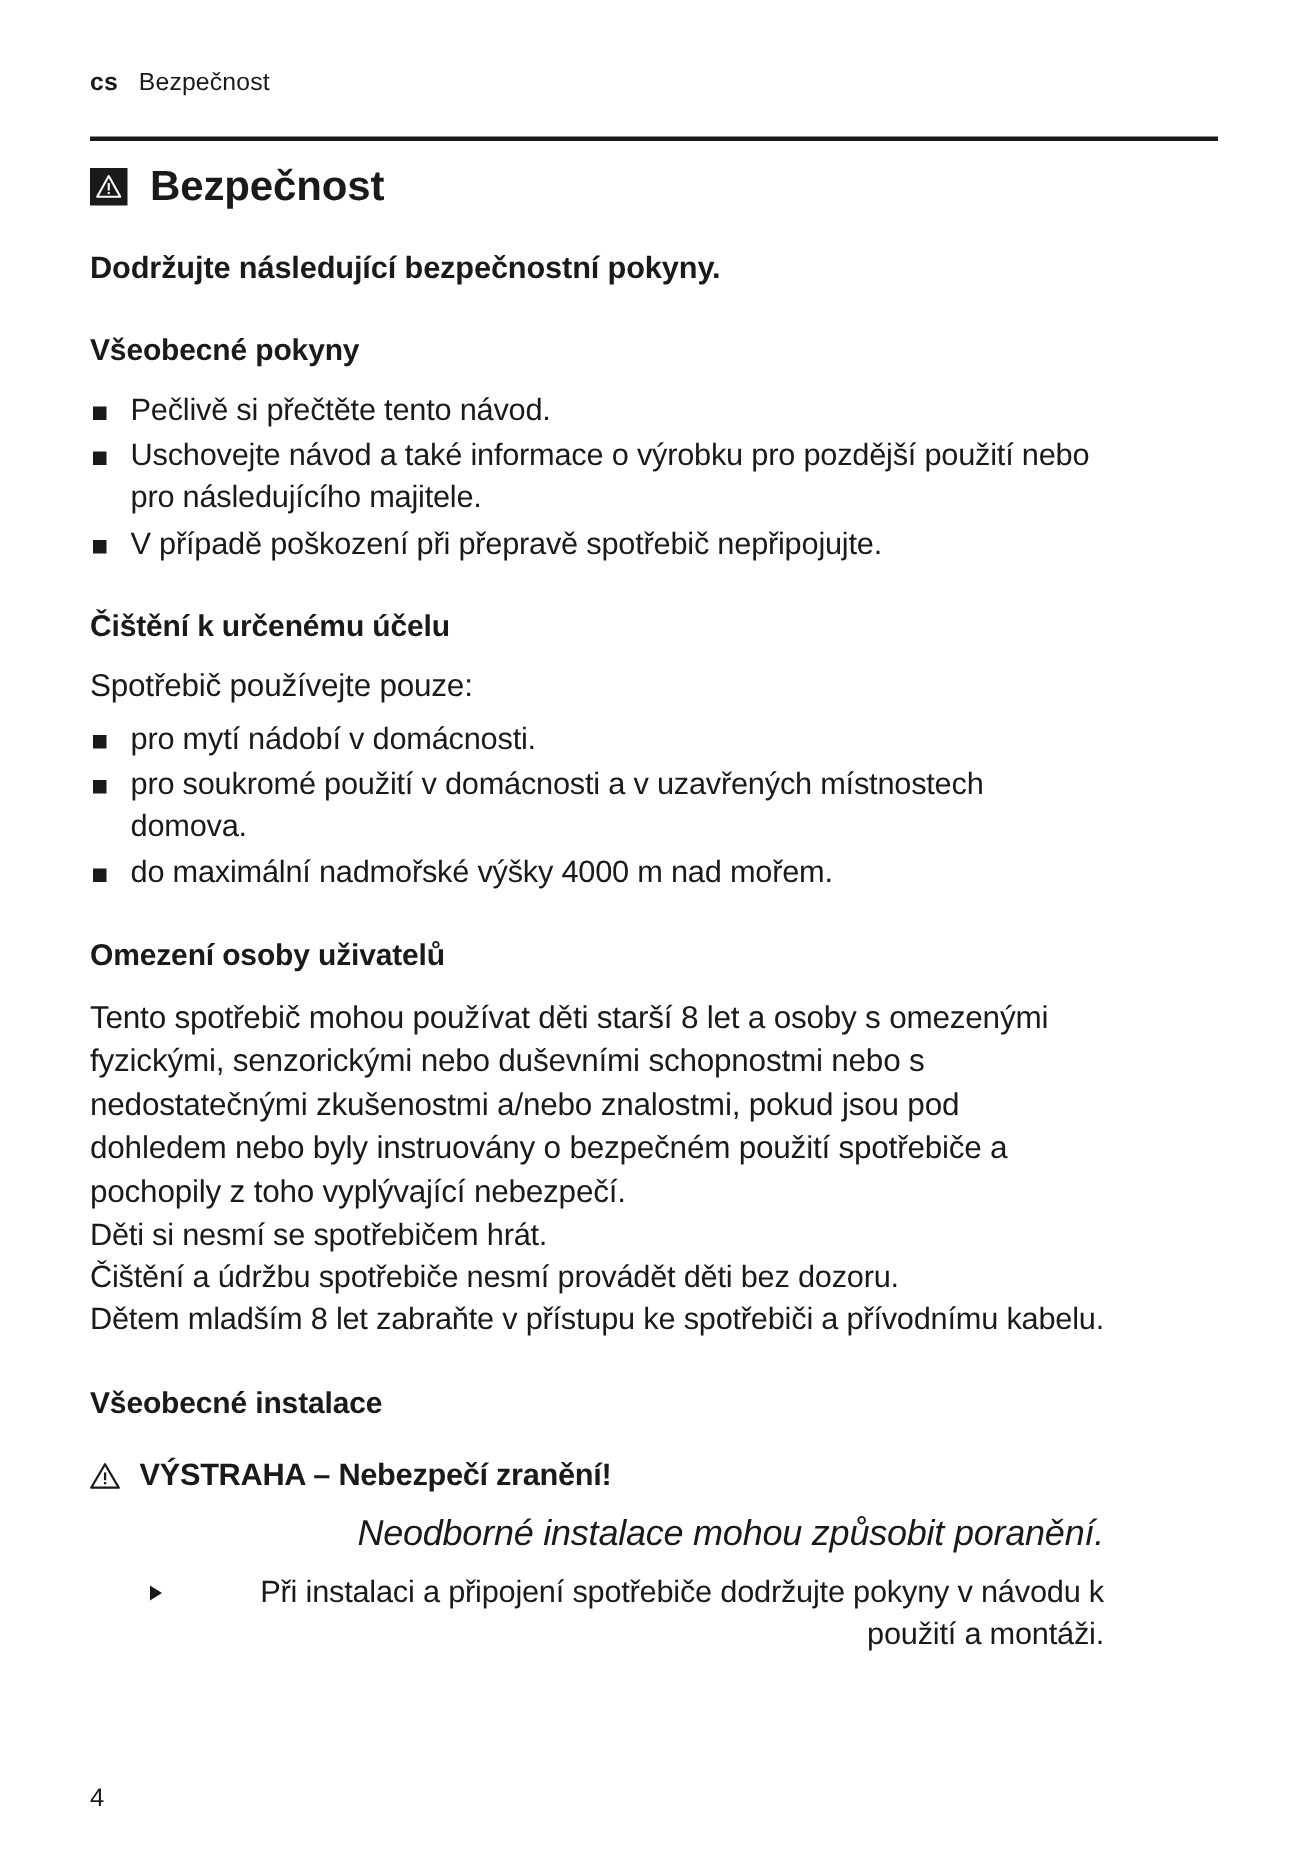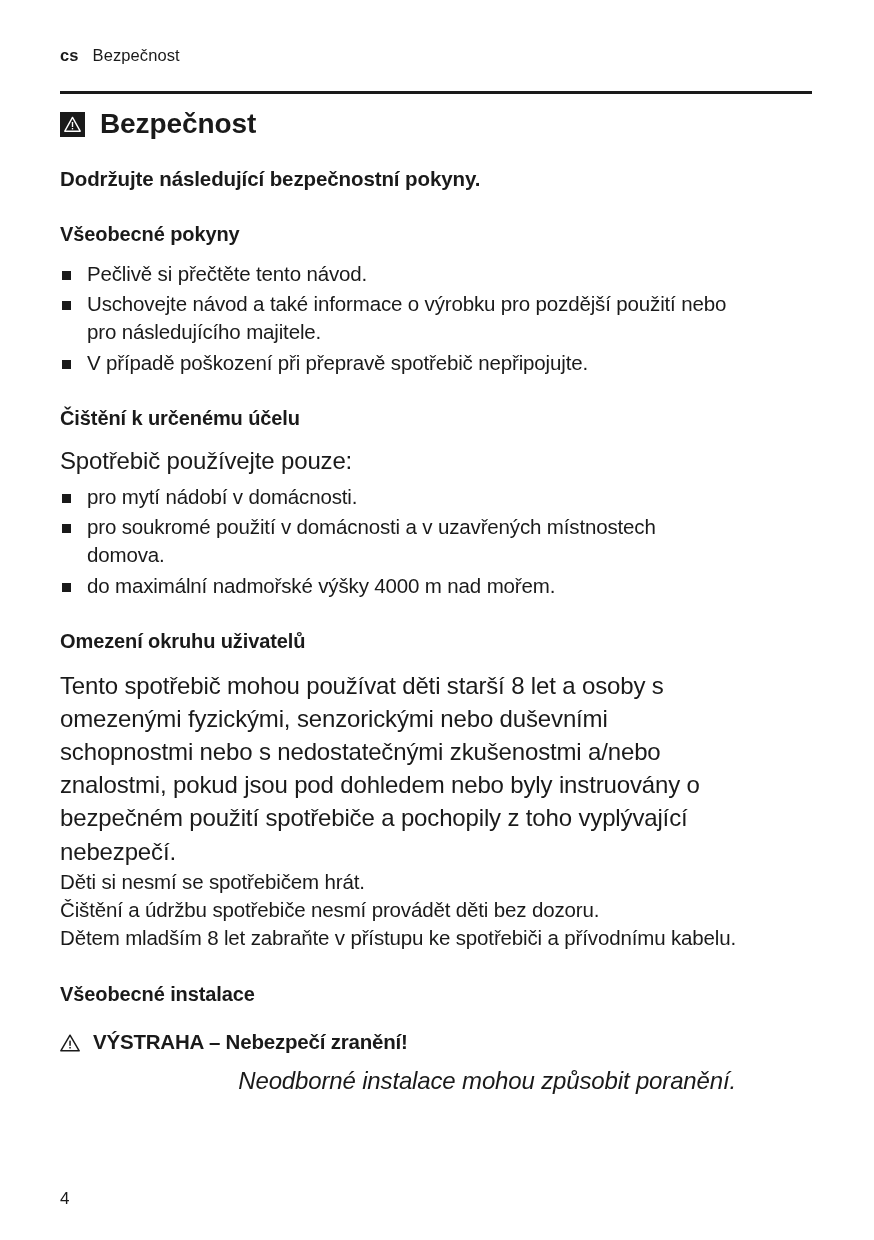--- a/index.html
+++ b/index.html
@@ -82,21 +82,21 @@
   }
 
   h2.sub {
     font-size: 20px;
     font-weight: 700;
     margin: 30px 0 0 0;
     letter-spacing: -0.1px;
   }
 
   p.para {
-    font-size: 24px;
+    font-size: 21px;
     line-height: 1.38;
     margin: 16px 0 0 0;
     letter-spacing: -0.15px;
   }
   p.para.narrow { margin-top: 14px; }
   p.line {
     font-size: 20.5px;
     line-height: 1.38;
     margin: 0;
     letter-spacing: -0.15px;
@@ -215,36 +215,39 @@
   </ul>
 
   <h2 class="sub">Čištění k určenému účelu</h2>
   <p class="para narrow">Spotřebič používejte pouze:</p>
   <ul class="sq tight">
     <li>pro mytí nádobí v domácnosti.</li>
     <li>pro soukromé použití v domácnosti a v uzavřených místnostech domova.</li>
     <li>do maximální nadmořské výšky 4000 m nad mořem.</li>
   </ul>
 
-  <h2 class="sub">Omezení okruhu uživatelů</h2>
+  <h2 class="sub">Omezení osoby uživatelů</h2>
   <p class="para">Tento spotřebič mohou používat děti starší 8 let a osoby s omezenými fyzickými, senzorickými nebo duševními schopnostmi nebo s nedostatečnými zkušenostmi a/nebo znalostmi, pokud jsou pod dohledem nebo byly instruovány o bezpečném použití spotřebiče a pochopily z toho vyplývající nebezpečí.</p>
   <p class="line">Děti si nesmí se spotřebičem hrát.</p>
   <p class="line">Čištění a údržbu spotřebiče nesmí provádět děti bez dozoru.</p>
   <p class="line">Dětem mladším 8 let zabraňte v přístupu ke spotřebiči a přívodnímu kabelu.</p>
 
   <h2 class="sub">Všeobecné instalace</h2>
 
   <div class="warning">
     <div class="warning-head">
       <span class="tri">
         <svg width="20" height="18" viewBox="0 0 20 18" aria-hidden="true">
           <path d="M10 1.2 L19.2 16.8 L0.8 16.8 Z" fill="none" stroke="#1a1a1a" stroke-width="1.5" stroke-linejoin="round"></path>
           <rect x="9.3" y="6.6" width="1.5" height="5.2" fill="#1a1a1a"></rect>
           <rect x="9.3" y="13.0" width="1.5" height="1.5" fill="#1a1a1a"></rect>
         </svg>
       </span>
       <span>VÝSTRAHA – Nebezpečí zranění!</span>
     </div>
     <div class="warning-body">Neodborné instalace mohou způsobit poranění.</div>
+    <ul class="arrow">
+      <li>Při instalaci a připojení spotřebiče dodržujte pokyny v návodu k použití a montáži.</li>
+    </ul>
   </div>
 
   <div class="page-number">4</div>
 </div>
 
 </body></html>

